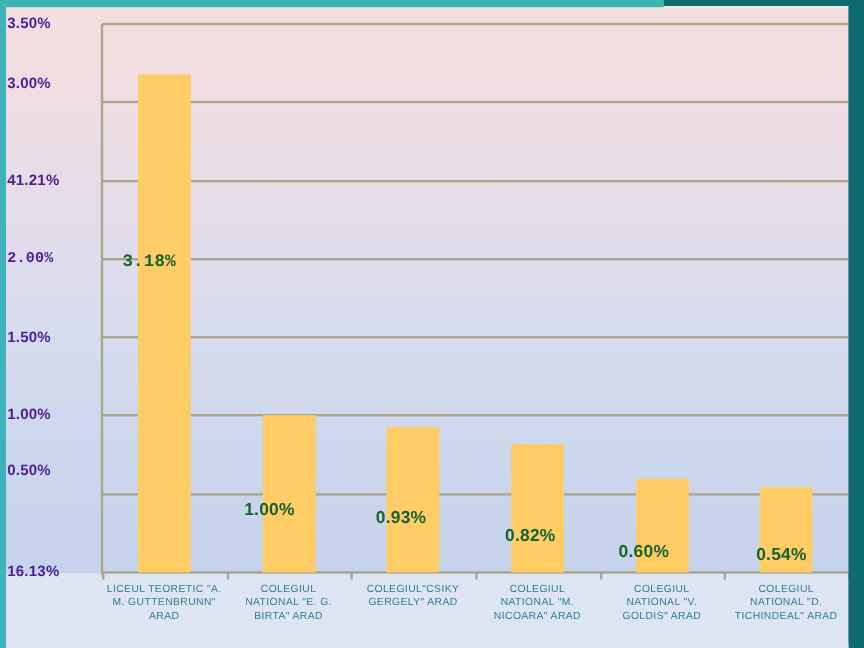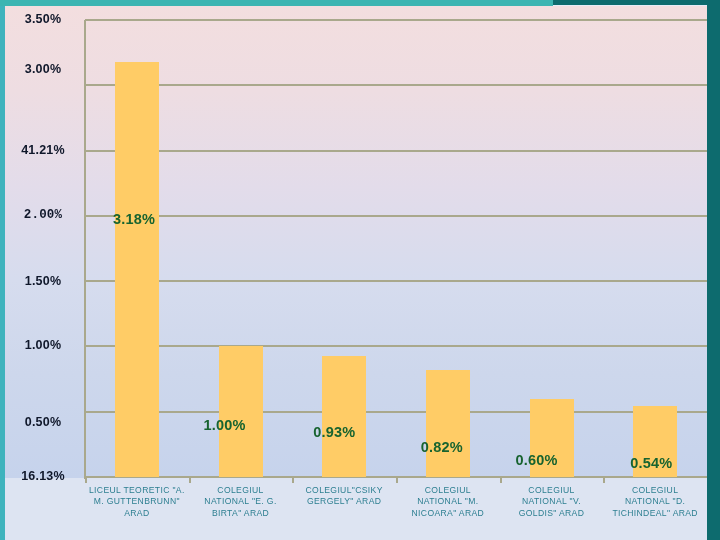--- a/index.html
+++ b/index.html
@@ -94,24 +94,24 @@
     width: 2px;
     height: 6px;
     background: #a9a88c;
   }
 
   
   .ylabel {
     position: absolute;
     right: 0;
     width: 74px;
-    text-align: center;
+    text-align: left;
     font-size: 12.5px;
     font-weight: bold;
-    color: #0f172a;
+    color: #4c1d95;
     letter-spacing: 0.2px;
     white-space: nowrap;
   }
   #y-axis-labels {
     position: absolute;
     left: 0;
     top: 0;
     width: 80px;
     height: 540px;
   }
@@ -174,34 +174,34 @@
       <div class="tick" style="left: 707px;"></div>
     </div>
 
   <div id="y-axis-labels">
       <div class="ylabel" style="top: 12px;">3.50%</div>
       <div class="ylabel" style="top: 62px;">3.00%</div>
       <div class="ylabel" style="top: 142.571px;">41.21%</div>
       <div class="ylabel" style="top: 207.857px; font-family: Liberation Mono, monospace;">2.00%</div>
       <div class="ylabel" style="top: 274px;">1.50%</div>
       <div class="ylabel" style="top: 338.429px;">1.00%</div>
-      <div class="ylabel" style="top: 415px;">0.50%</div>
+      <div class="ylabel" style="top: 385px;">0.50%</div>
       <div class="ylabel" style="top: 469px;">16.13%</div>
     </div>
 
   <div id="bars">
       <div class="bar" title="3.18%" style="left: 115px; top: 62px; width: 44px; height: 415px;"></div>
       <div class="bar" title="1.00%" style="left: 219px; top: 346px; width: 44px; height: 131px;"></div>
       <div class="bar" title="0.93%" style="left: 322px; top: 356px; width: 44px; height: 121px;"></div>
       <div class="bar" title="0.82%" style="left: 426px; top: 370px; width: 44px; height: 107px;"></div>
       <div class="bar" title="0.60%" style="left: 530px; top: 399px; width: 44px; height: 78px;"></div>
       <div class="bar" title="0.54%" style="left: 633px; top: 406px; width: 44px; height: 71px;"></div>
     </div>
   <div id="value-labels">
-      <div class="value-label" style="left: 113px; top: 211px;">3.18%</div>
+      <div class="value-label" style="left: 102px; top: 211px; font-family: Liberation Mono, monospace;">3.18%</div>
       <div class="value-label" style="left: 203.5px; top: 417px;">1.00%</div>
       <div class="value-label" style="left: 313.167px; top: 424px; text-align: center;">0.93%</div>
       <div class="value-label" style="left: 420.833px; top: 439px;">0.82%</div>
       <div class="value-label" style="left: 515.5px; top: 452px;">0.60%</div>
       <div class="value-label" style="left: 630.167px; top: 455px;">0.54%</div>
     </div>
   <div id="cat-labels">
       <div class="cat-label" style="left: 87px; width: 99.6667px;">LICEUL TEORETIC "A.
 M. GUTTENBRUNN"
 ARAD</div>

